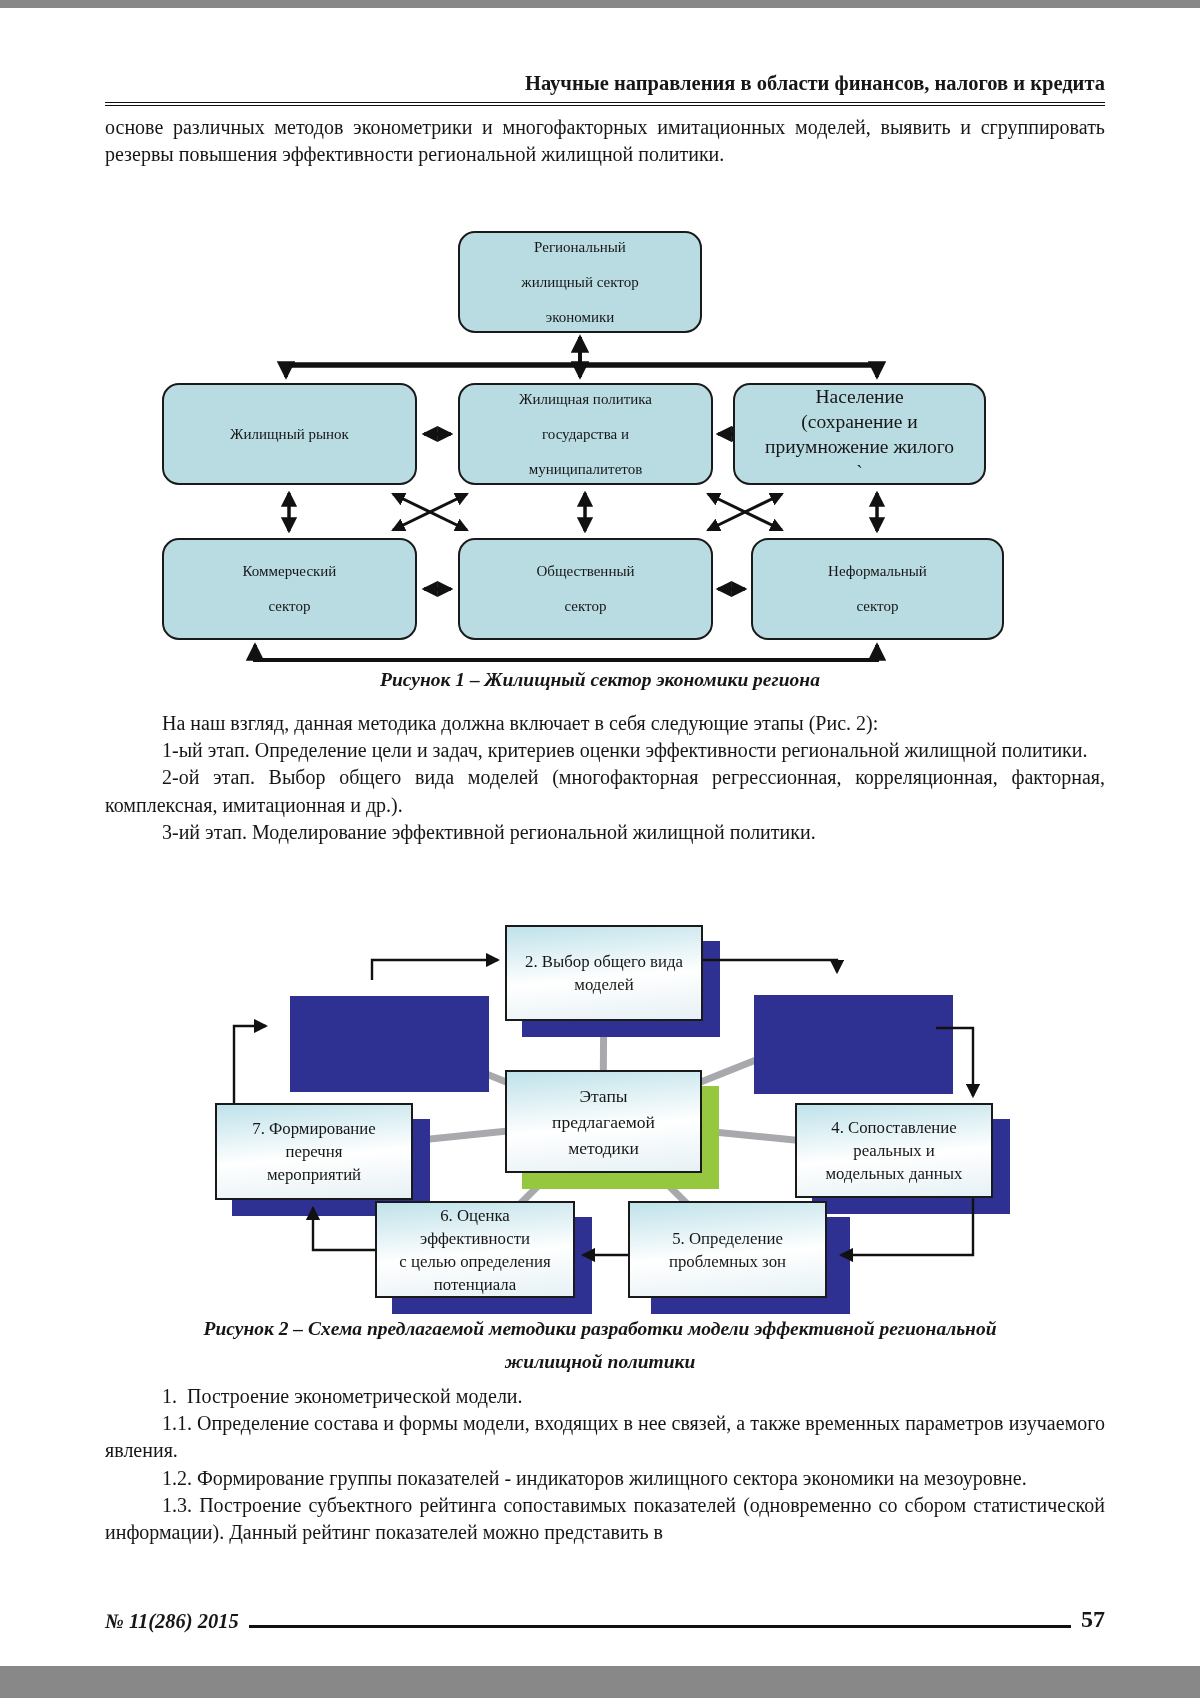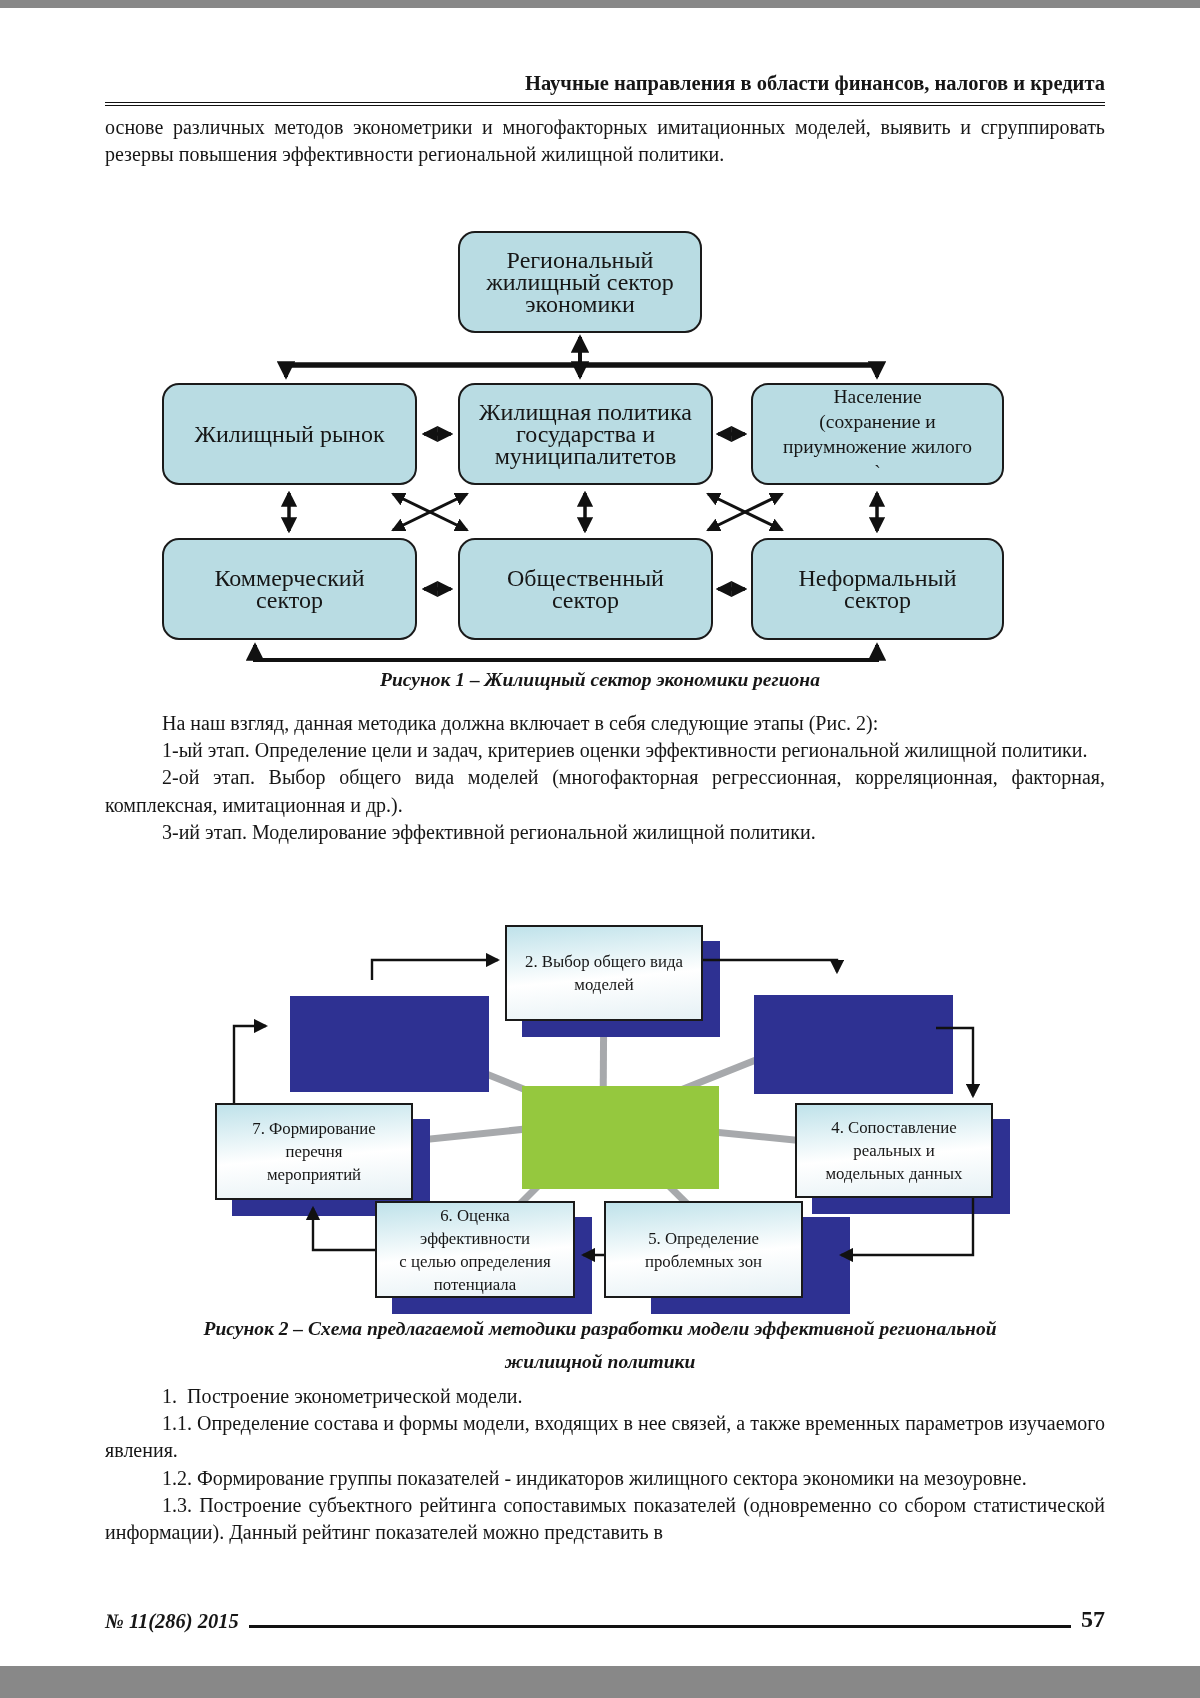--- a/index.html
+++ b/index.html
@@ -32,21 +32,21 @@
     position:absolute; left:100px; width:1000px; text-align:center;
     font-weight:bold; font-style:italic; font-size:19.5px; line-height:33px;
     white-space:pre-line;
   }
   
   .fig1{position:absolute; left:100px; top:195px; width:1000px; height:470px;}
   .fig1 svg{position:absolute; left:0; top:0;}
   .f1box{
     position:absolute; background:#b9dce3; border:2.2px solid #1a1a1a;
     border-radius:17px; display:flex; align-items:center; justify-content:center;
-    text-align:center; font-size:24px; line-height:22px; white-space:pre-line;
+    text-align:center; font-size:15px; line-height:35px; white-space:pre-line;
     overflow:hidden; box-sizing:border-box;
   }
   .f1box.tight{line-height:25px; font-size:19.5px;}
   
   .fig2{position:absolute; left:100px; top:845px; width:1000px; height:465px;}
   .fig2 svg{position:absolute; left:0; top:0; z-index:1;}
   .f2box{
     position:absolute; z-index:2; box-sizing:border-box;
     border:2.2px solid #1a1a1a;
     background:linear-gradient(175deg,#bfe2ea 0%,#ffffff 55%,#e6f1f5 100%);
@@ -99,21 +99,21 @@
         <path d="M155,442 L155,457 L777,457 L777,442" stroke-width="4" marker-start="url(#ah)" marker-end="url(#ah)"></path>
       </g>
     </svg>
     <div class="f1box" style="left:358px; top:28px;  width:244px; height:102px;">Региональный
 жилищный сектор
 экономики</div>
     <div class="f1box" style="left:62px;  top:180px; width:255px; height:102px;">Жилищный рынок</div>
     <div class="f1box" style="left:358px; top:180px; width:255px; height:102px;">Жилищная политика
 государства и
 муниципалитетов</div>
-    <div class="f1box tight" style="left:651px; top:180px; width:253px; height:102px;">Население
+    <div class="f1box tight" style="left:633px; top:180px; width:253px; height:102px;">Население
 (сохранение и
 приумножение жилого
 `</div>
     <div class="f1box" style="left:62px;  top:335px; width:255px; height:102px;">Коммерческий
 сектор</div>
     <div class="f1box" style="left:358px; top:335px; width:255px; height:102px;">Общественный
 сектор</div>
     <div class="f1box" style="left:651px; top:335px; width:253px; height:102px;">Неформальный
 сектор</div>
   </div>
@@ -163,27 +163,30 @@
         <path d="M873,345 L873,402 L741,402" marker-end="url(#ah2)"></path>
         <path d="M534,402 L483,402" marker-end="url(#ah2)"></path>
         <path d="M275,397 L213,397 L213,355" marker-end="url(#ah2)"></path>
       </g>
     </svg>
     <div class="f2box" style="left:405px; top:72px;  width:198px; height:96px;">2. Выбор общего вида
 моделей</div>
     <div class="f2box" style="left:695px; top:250px; width:198px; height:95px;">4. Сопоставление
 реальных и
 модельных данных</div>
-    <div class="f2box" style="left:504px; top:348px; width:199px; height:97px;">5. Определение
+    <div class="f2box" style="left:528px; top:348px; width:199px; height:97px;">5. Определение
 проблемных зон</div>
     <div class="f2box" style="left:275px; top:348px; width:200px; height:97px;">6. Оценка эффективности
 с целью определения
 потенциала</div>
     <div class="f2box" style="left:115px; top:250px; width:198px; height:97px;">7. Формирование перечня
 мероприятий</div>
+    <div class="f2box" style="left:405px; top:217px; width:197px; height:103px; font-size:17.5px; line-height:26px;">Этапы
+предлагаемой
+методики</div>
   </div>
   <div class="caption" style="top:1304px;">Рисунок 2 – Схема предлагаемой методики разработки модели эффективной региональной
 жилищной политики</div>
 
   <div class="textblock" style="top:1375px;">
     <p class="ind">1.&nbsp; Построение эконометрической модели.</p>
     <p class="ind">1.1. Определение состава и формы модели, входящих в нее связей, а также временных параметров изучаемого явления.</p>
     <p class="ind">1.2. Формирование группы показателей - индикаторов жилищного сектора экономики на мезоуровне.</p>
     <p class="ind">1.3. Построение субъектного рейтинга сопоставимых показателей (одновременно со сбором статистической информации). Данный рейтинг показателей можно представить в</p>
   </div>

